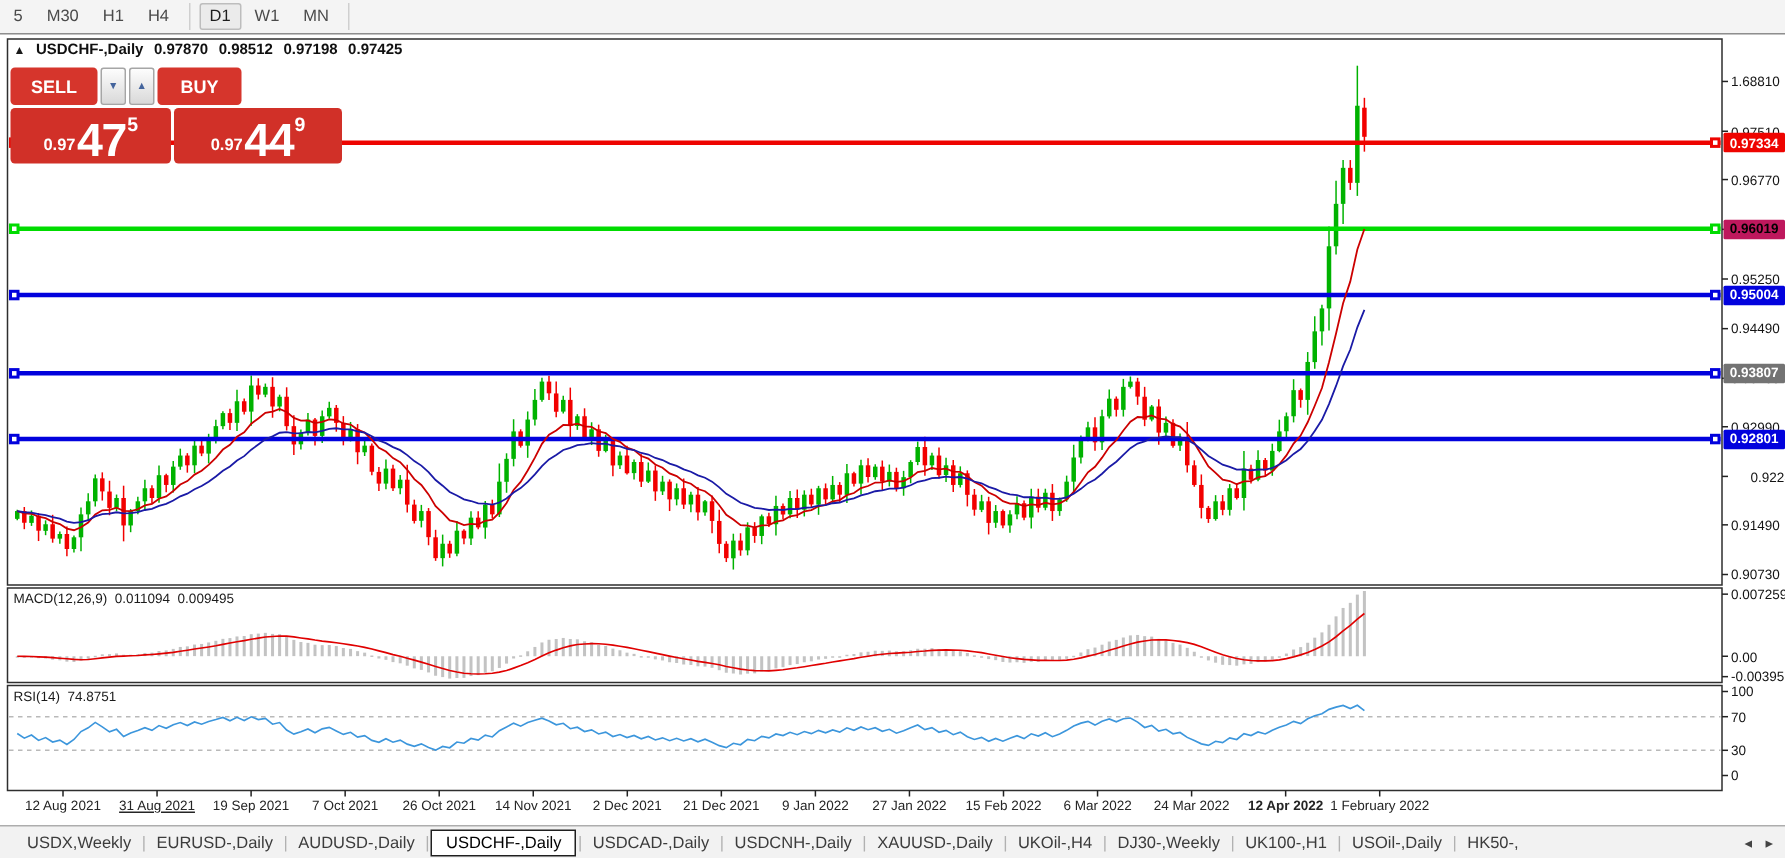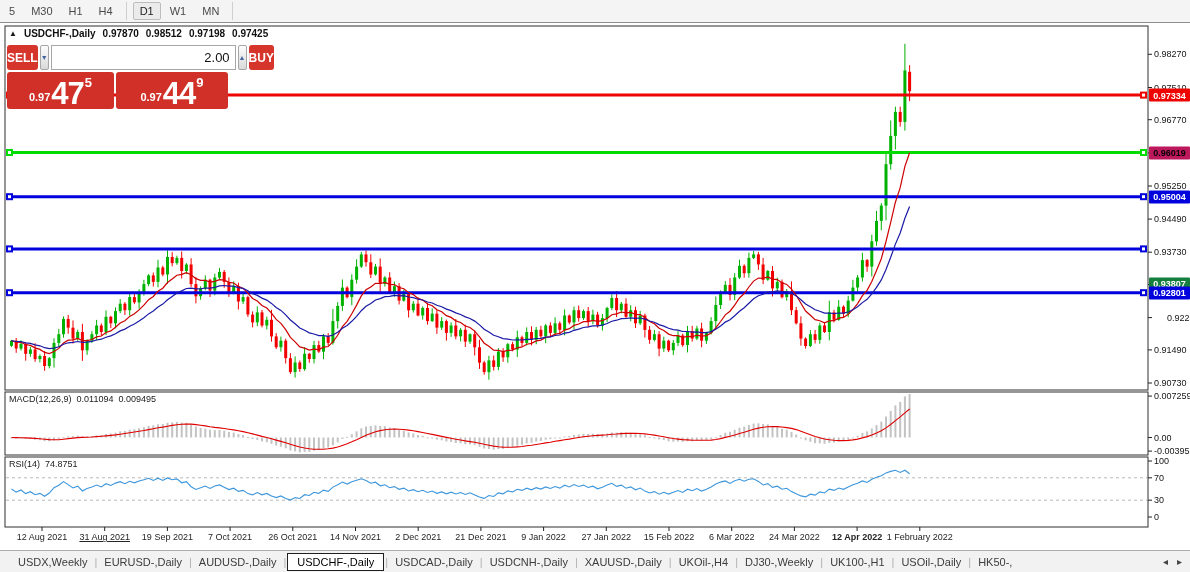--- a/index.html
+++ b/index.html
@@ -717,21 +717,20 @@
       <span>0.97198</span>
       <span>0.97425</span>
     </div>
 
     <div class="trade">
       <div class="trow">
         <div class="btn sellbtn">SELL</div>
         <div class="spin">
           <span>▼</span>
         </div>
-        <input class="vol" value="2.00" style="">
         <div class="spin">
           <span>▲</span>
         </div>
         <div class="btn buybtn">BUY</div>
       </div>
       <div class="trow">
         <div class="pricebox sellbox">
           <span class="pb-small">0.97</span>
           <span class="pb-big">47</span>
           <span class="pb-sup">5</span>
@@ -748,42 +747,42 @@
       <span>MACD(12,26,9)</span>
       <span>0.011094</span>
       <span>0.009495</span>
     </div>
     <div class="paneLabel" style="left:9px;top:437px">
       <span>RSI(14)</span>
       <span>74.8751</span>
     </div>
 
     <div id="raxis">
-        <div class="axis-lbl" style="top: 32.3px;">0.98270</div>
+        <div class="axis-lbl" style="top: 32.3px;">1.68810</div>
         <div class="axis-lbl" style="top: 65.5px;">0.97510</div>
         <div class="axis-lbl" style="top: 97.7px;">0.96770</div>
         <div class="axis-lbl" style="top: 130.9px;">0.96010</div>
         <div class="axis-lbl" style="top: 164px;">0.95250</div>
         <div class="axis-lbl" style="top: 197.1px;">0.94490</div>
         <div class="axis-lbl" style="top: 230.2px;">0.93730</div>
         <div class="axis-lbl" style="top: 262.5px;">0.92990</div>
         <div class="axis-lbl" style="top: 295.6px; margin-left: 13px;">0.92230</div>
         <div class="axis-lbl" style="top: 327.9px;">0.91490</div>
         <div class="axis-lbl" style="top: 361px;">0.90730</div>
         <div class="axis-lbl" style="top: 374.1px;">0.007259</div>
         <div class="axis-lbl" style="top: 415.5px;">0.00</div>
         <div class="axis-lbl" style="top: 429.1px;">-0.00395</div>
         <div class="axis-lbl" style="top: 439px;">100</div>
         <div class="axis-lbl" style="top: 455.8px;">70</div>
         <div class="axis-lbl" style="top: 478.2px;">30</div>
         <div class="axis-lbl" style="top: 495px;">0</div>
         <div class="badge" style="top: 73.1px; background: rgb(238, 4, 0); color: rgb(255, 255, 255);">0.97334</div>
         <div class="badge" style="top: 130.5px; background: #be185d; color: rgb(0, 0, 0);">0.96019</div>
         <div class="badge" style="top: 174.7px; background: rgb(2, 2, 221); color: rgb(255, 255, 255);">0.95004</div>
-        <div class="badge" style="top: 226.9px; background: #15803d; color: rgb(255, 255, 255); margin-top: 35px;">0.93807</div>
+        <div class="badge" style="top: 226.9px; background: #737373; color: rgb(255, 255, 255);">0.93807</div>
         <div class="badge" style="top: 270.7px; background: rgb(2, 2, 221); color: rgb(255, 255, 255);">0.92801</div>
       </div>
     <div id="dates">
         <div class="date-lbl" style="left: 42px;">12 Aug 2021</div>
         <div class="date-lbl" style="left: 104.7px; text-decoration: underline;">31 Aug 2021</div>
         <div class="date-lbl" style="left: 167.4px;">19 Sep 2021</div>
         <div class="date-lbl" style="left: 230.1px;">7 Oct 2021</div>
         <div class="date-lbl" style="left: 292.8px;">26 Oct 2021</div>
         <div class="date-lbl" style="left: 355.5px;">14 Nov 2021</div>
         <div class="date-lbl" style="left: 418.2px;">2 Dec 2021</div>

